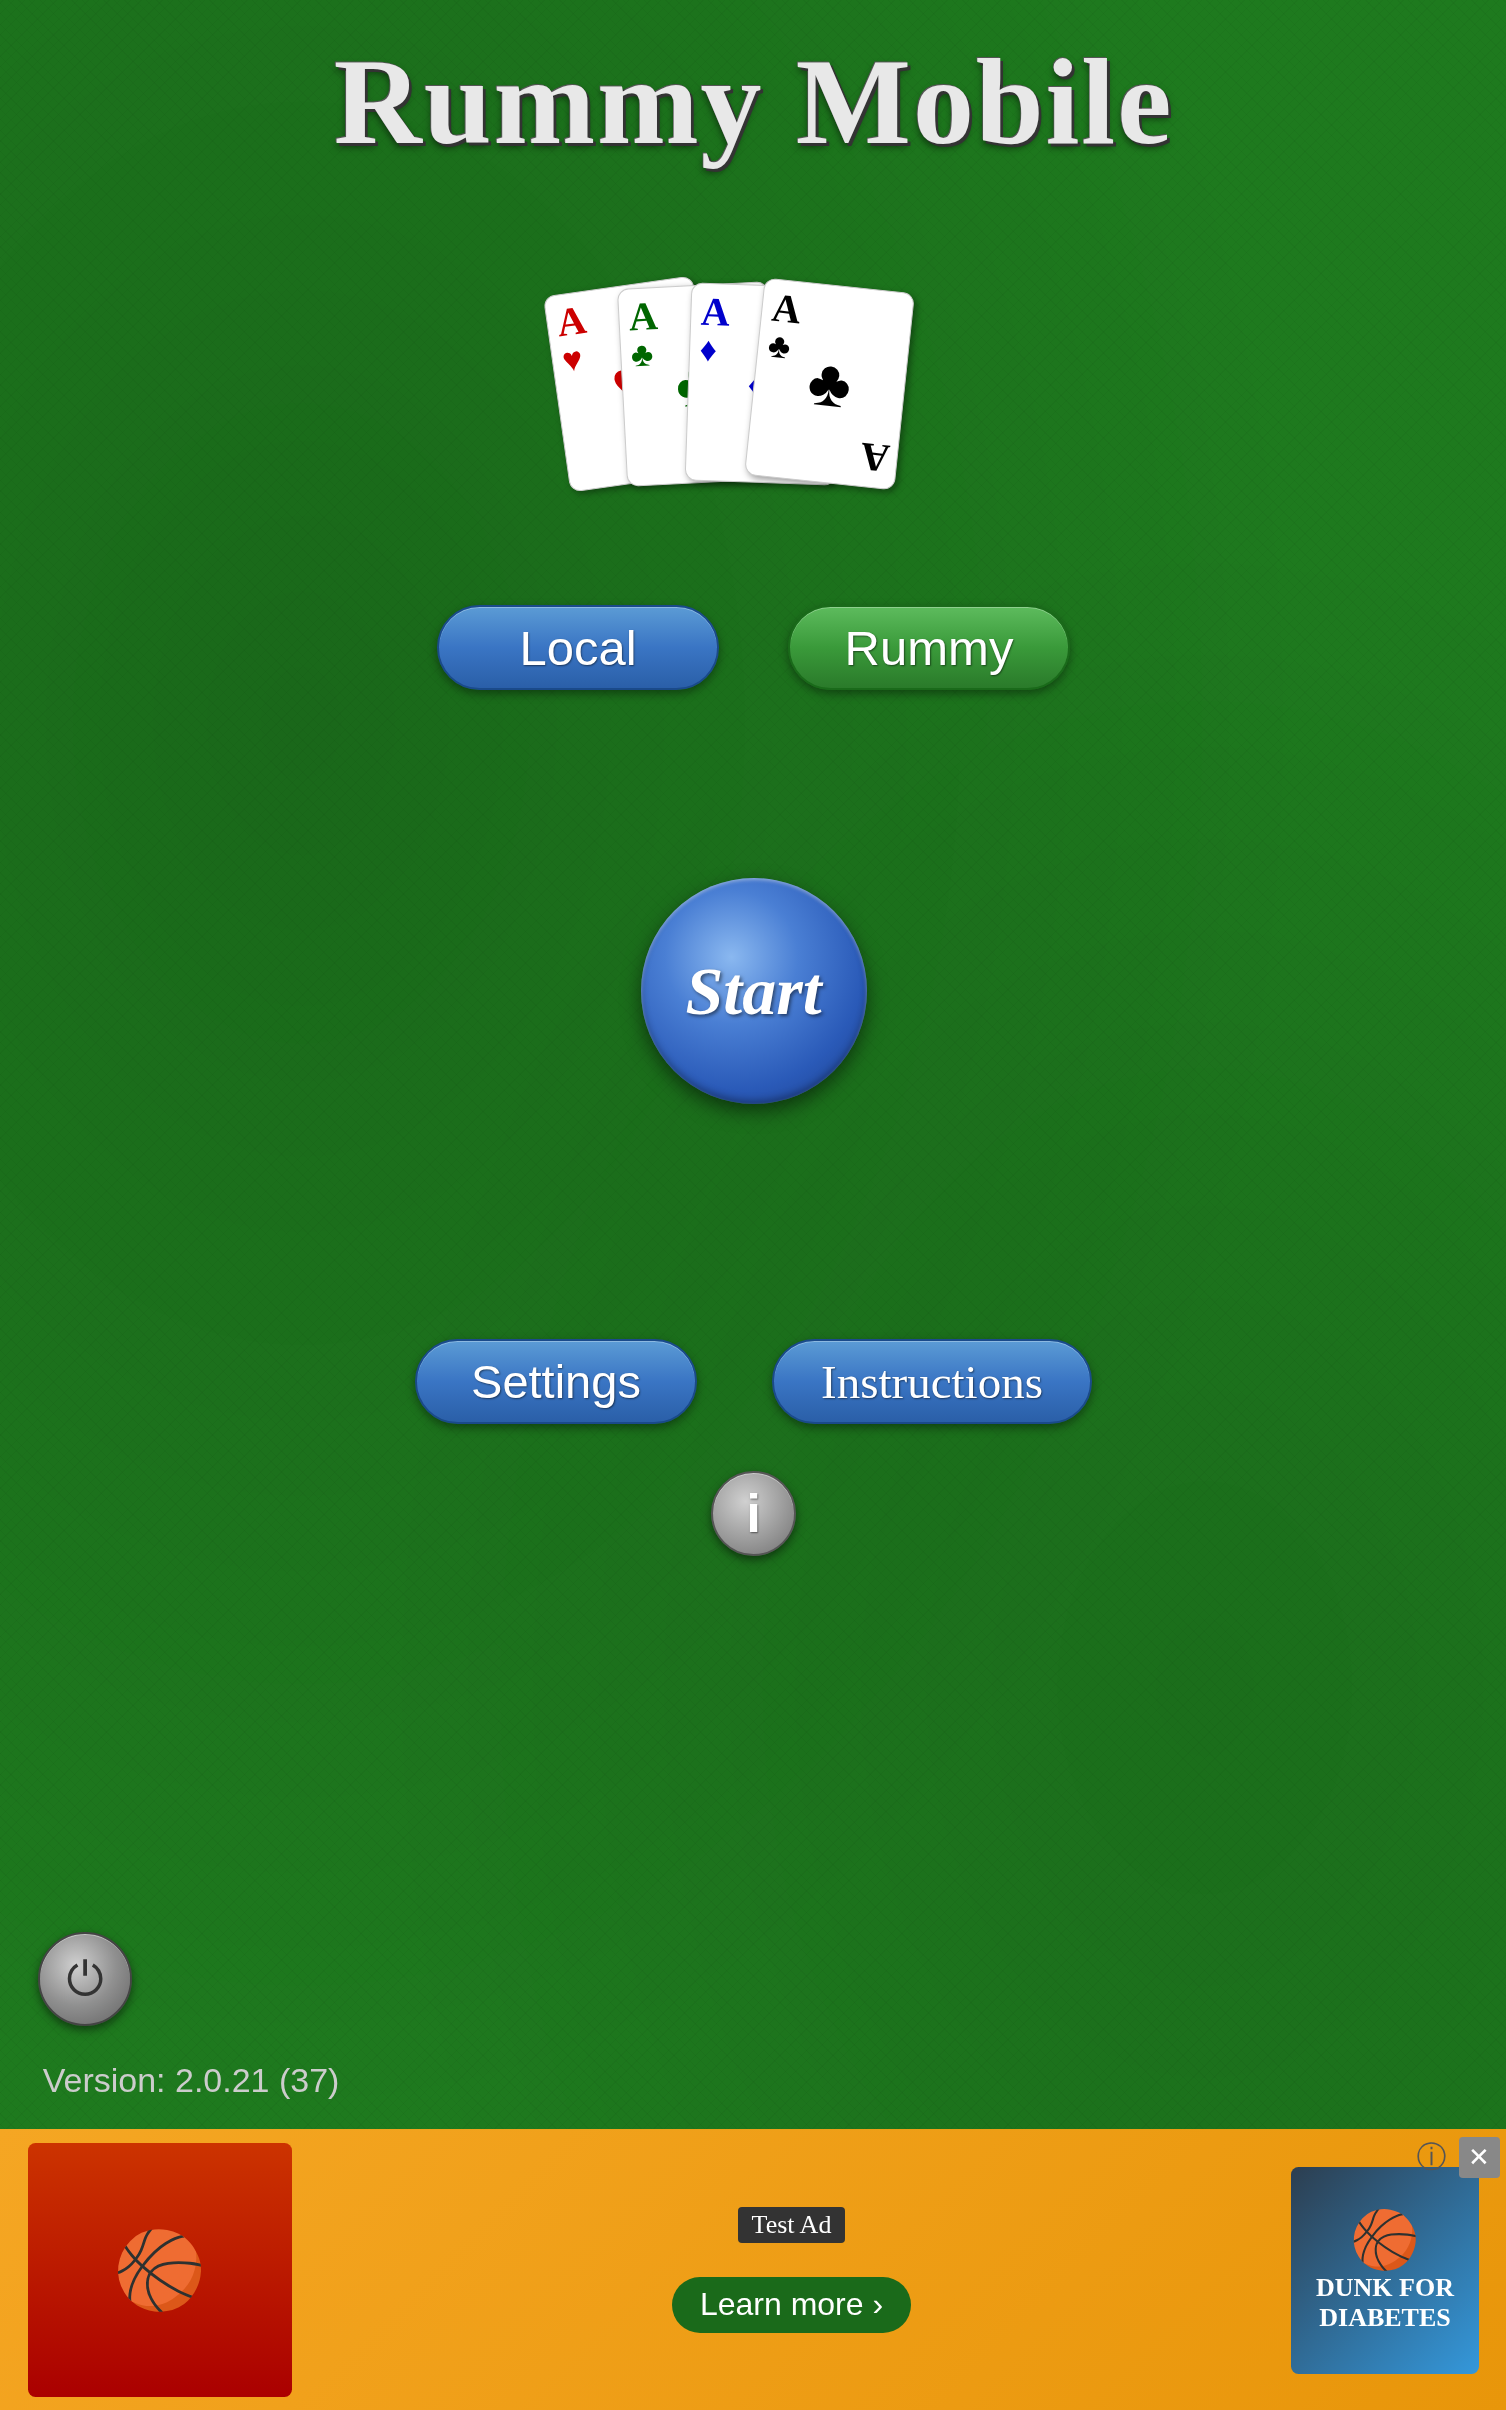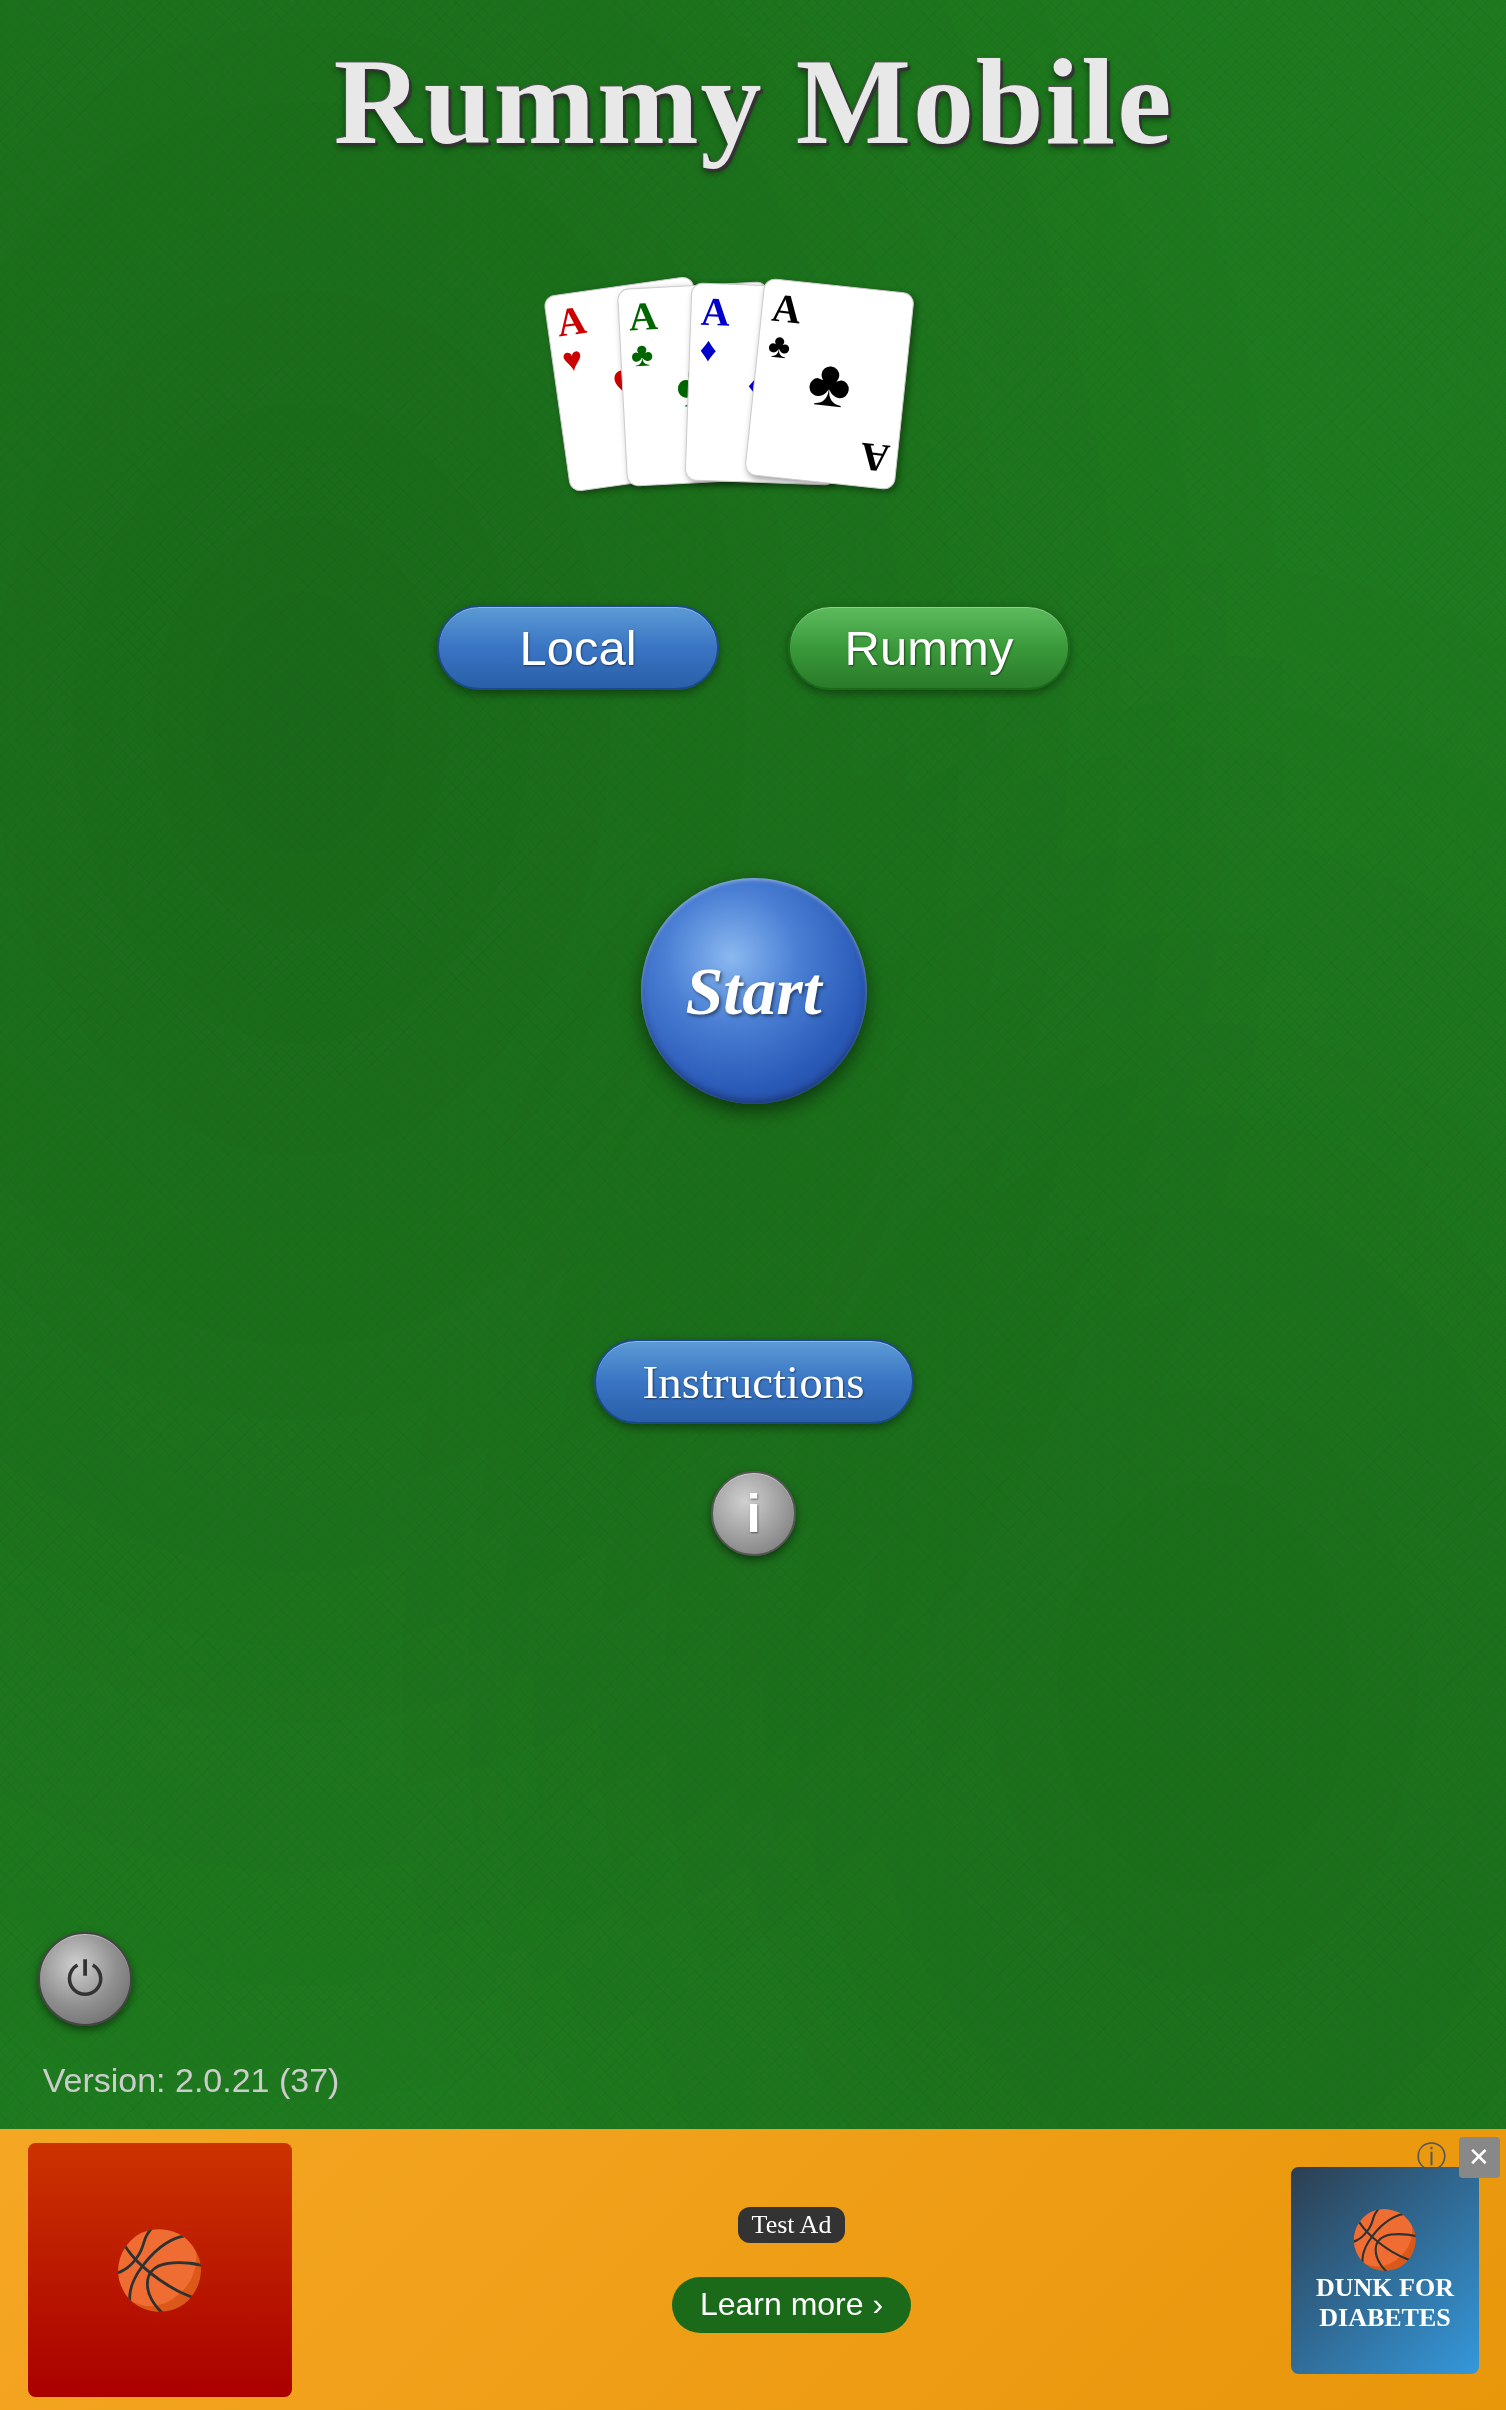--- a/index.html
+++ b/index.html
@@ -322,21 +322,21 @@
       display: flex;
       flex-direction: column;
       justify-content: center;
     }
 
     .ad-test-label {
       background: #333;
       color: white;
       font-size: 26px;
       padding: 2.8px 14px;
-      border-radius: 12px;
+      border-radius: 4px;
       display: inline-block;
       margin-bottom: 20px;
       align-self: center;
     }
 
     .ad-headline {
       font-size: 49px;
       font-weight: bold;
       color: #1a1a1a;
       text-align: center;
@@ -448,20 +448,21 @@
   <div class="mode-buttons">
     <button class="btn-local">Local</button>
     <button class="btn-online">Rummy</button>
   </div>
 
   <div class="start-button-container">
     <button class="btn-start">Start</button>
   </div>
 
   <div class="bottom-buttons">
+    <button class="btn-settings">Settings</button>
     <button class="btn-instructions">Instructions</button>
   </div>
 
   <div class="info-button-container">
     <button class="btn-info">i</button>
   </div>
 
   <div class="power-section">
     <button class="btn-power">
       <span style="font-size:47px;">⏻</span>

